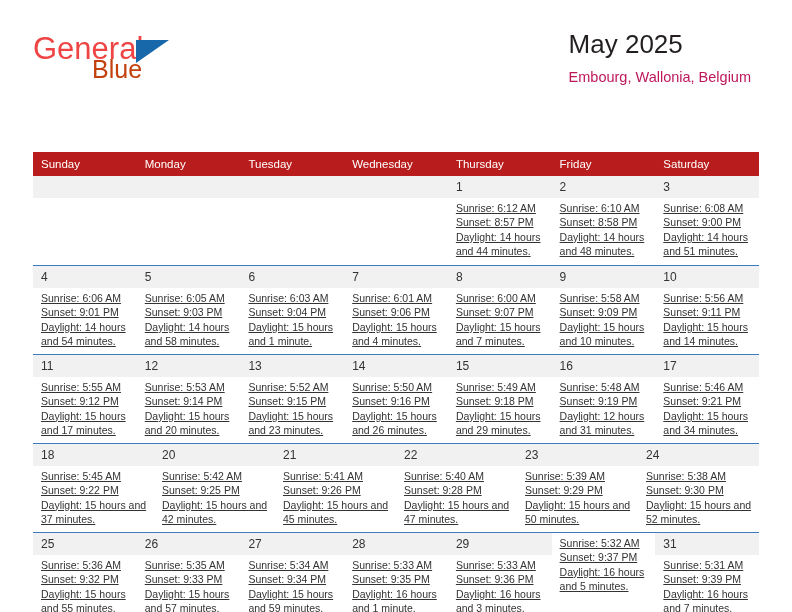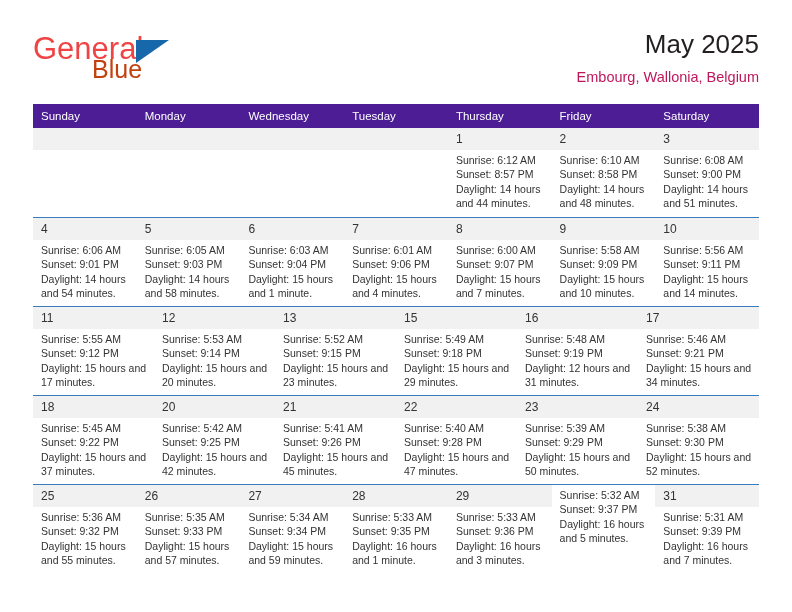--- a/index.html
+++ b/index.html
@@ -59,23 +59,22 @@
     position: absolute;
     left: 103px;
     top: 4px;
     width: 0;
     height: 0;
     border-left: 33px solid #1767ab;
     border-bottom: 23px solid transparent;
   }
   .title-block {
     position: absolute;
-    right: 0;
+    right: 8px;
     top: 0;
-    text-align: right;
   }
   .cal-title {
     font-size: 26px;
     line-height: 32px;
     color: #231f20;
     font-weight: normal;
     margin: 0;
   }
   .cal-subtitle {
     font-size: 14.5px;
@@ -87,21 +86,22 @@
 
   
   .calendar {
     position: absolute;
     left: 33px;
     top: 104px;
     width: 726px;
   }
   .weekdays {
     display: flex;
-    background: #4c1d95;
+    background: #b91c1c;
+    margin-top: 48px;
   }
   .weekday {
     flex: 1 1 0;
     color: #ffffff;
     font-size: 11.5px;
     line-height: 12px;
     padding: 6px 0 6px 8px;
     box-sizing: border-box;
   }
   .week {
@@ -130,20 +130,21 @@
     box-sizing: border-box;
   }
   .day-cell.empty .day-number {
     background: #f1f1f1;
   }
   .day-info {
     padding: 3px 6px 0 8px;
     font-size: 10.5px;
     line-height: 14.4px;
     color: #333333;
+    text-decoration: underline;
   }
   .day-info div {
     white-space: nowrap;
   }
   .day-info .daylight {
     white-space: normal;
   }
 </style>
 </head>
 <body>
@@ -162,22 +163,22 @@
       <h1 class="cal-title">May 2025</h1>
       <h2 class="cal-subtitle">Embourg, Wallonia, Belgium</h2>
     </div>
 
   </div>
 
   <div class="calendar">
     <div class="weekdays" id="weekday-row">
         <div class="weekday">Sunday</div>
         <div class="weekday">Monday</div>
+        <div class="weekday">Tuesday</div>
         <div class="weekday">Wednesday</div>
-        <div class="weekday">Tuesday</div>
         <div class="weekday">Thursday</div>
         <div class="weekday">Friday</div>
         <div class="weekday">Saturday</div>
       </div>
     <div id="weeks-container">
         <div class="week">
           <div class="day-cell empty">
             <div class="day-number"></div>
           </div>
           <div class="day-cell empty">
@@ -291,20 +292,28 @@
           </div>
           <div class="day-cell">
             <div class="day-number">13</div>
             <div class="day-info">
               <div class="sunrise">Sunrise: 5:52 AM</div>
               <div class="sunset">Sunset: 9:15 PM</div>
               <div class="daylight">Daylight: 15 hours and 23 minutes.</div>
             </div>
           </div>
           <div class="day-cell">
+            <div class="day-number">14</div>
+            <div class="day-info">
+              <div class="sunrise">Sunrise: 5:50 AM</div>
+              <div class="sunset">Sunset: 9:16 PM</div>
+              <div class="daylight">Daylight: 15 hours and 26 minutes.</div>
+            </div>
+          </div>
+          <div class="day-cell">
             <div class="day-number">15</div>
             <div class="day-info">
               <div class="sunrise">Sunrise: 5:49 AM</div>
               <div class="sunset">Sunset: 9:18 PM</div>
               <div class="daylight">Daylight: 15 hours and 29 minutes.</div>
             </div>
           </div>
           <div class="day-cell">
             <div class="day-number">16</div>
             <div class="day-info">

